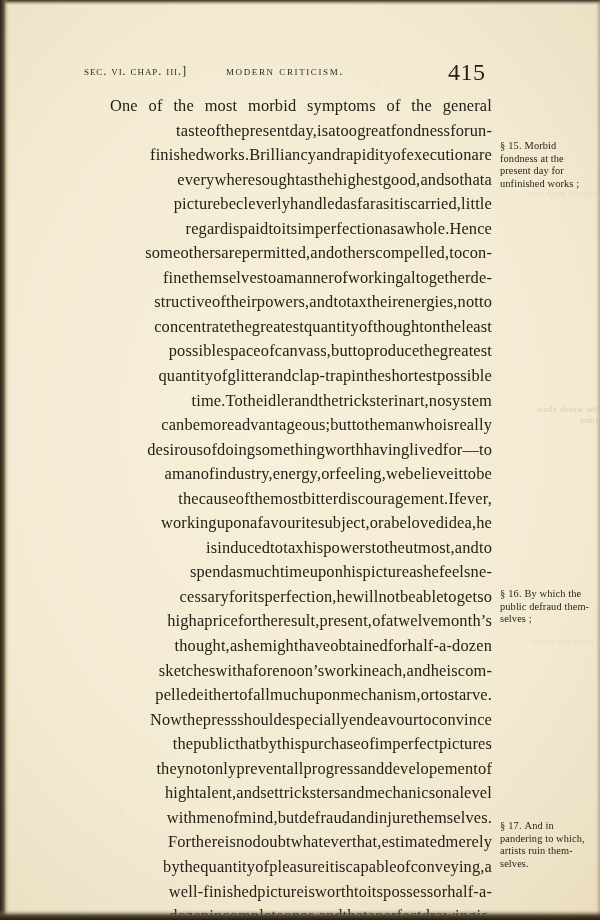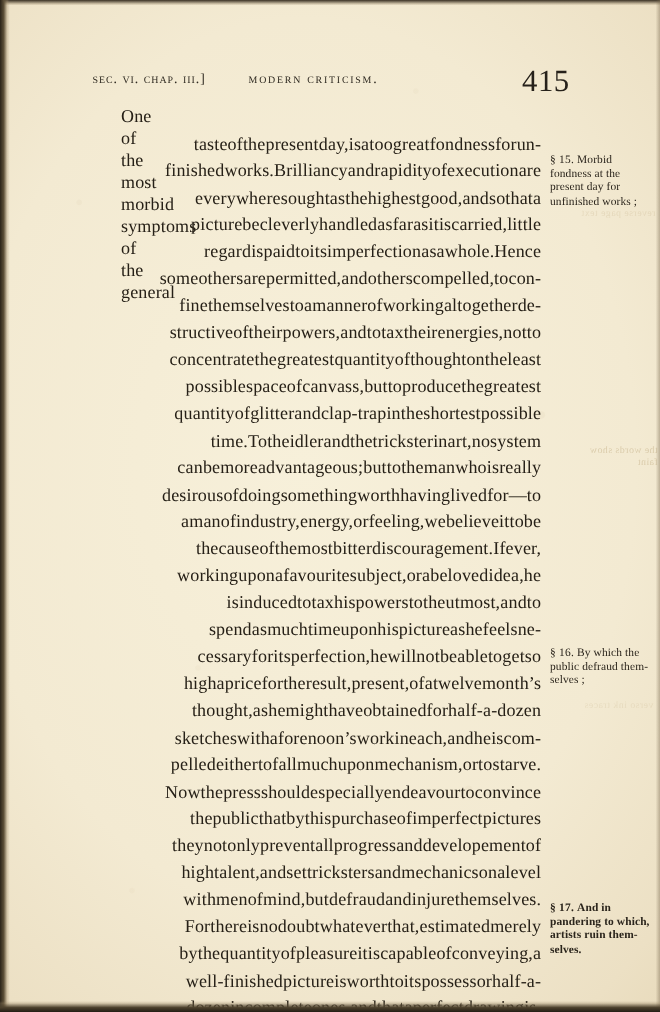--- a/index.html
+++ b/index.html
@@ -93,22 +93,22 @@
     text-transform: lowercase;
     white-space: nowrap;
   }
   .head-chapter { left: 0; }
   .head-title   { left: 142px; letter-spacing: 1.6px; }
   #page-number {
     position: absolute;
     left: 364px;
     top: -5px;
     width: 70px;
-    text-align: right;
-    font-size: 28px;
+    text-align: left;
+    font-size: 24px;
     color: #26211a;
     letter-spacing: .5px;
   }
 
   
   #body-column {
     position: absolute;
     left: 84px;
     top: 96px;
     width: 408px;
@@ -121,38 +121,38 @@
     color: #262017;
     white-space: nowrap;
   }
   .body-line > span {
     display: inline-block;
   }
   
   .body-line.justify {
     justify-content: flex-end;
   }
-  .body-line.indent { padding-left: 26px; flex-direction: column; }
+  .body-line.indent { padding-left: 26px; }
   .body-line.indent.justify { justify-content: space-between; }
 
   .w { letter-spacing: .15px; }
 
   
   .side-note {
     position: absolute;
     left: 500px;
     width: 96px;
     font-size: 10.4px;
     line-height: 12.6px;
     color: #2b251c;
     letter-spacing: .1px;
   }
   #side-note-15 { top: 100px; margin-top: 40px; }
   #side-note-16 { top: 588px; }
-  #side-note-17 { top: 820px; font-weight: bold; }
+  #side-note-17 { top: 820px; }
   .side-note .sect { letter-spacing: .2px; }
 </style>
 </head>
 <body>
 
 <div id="scan-page">
 
   <div class="paper-grain"></div>
 
   <div class="bleed-through" id="bleed-a">the words show faint</div>

